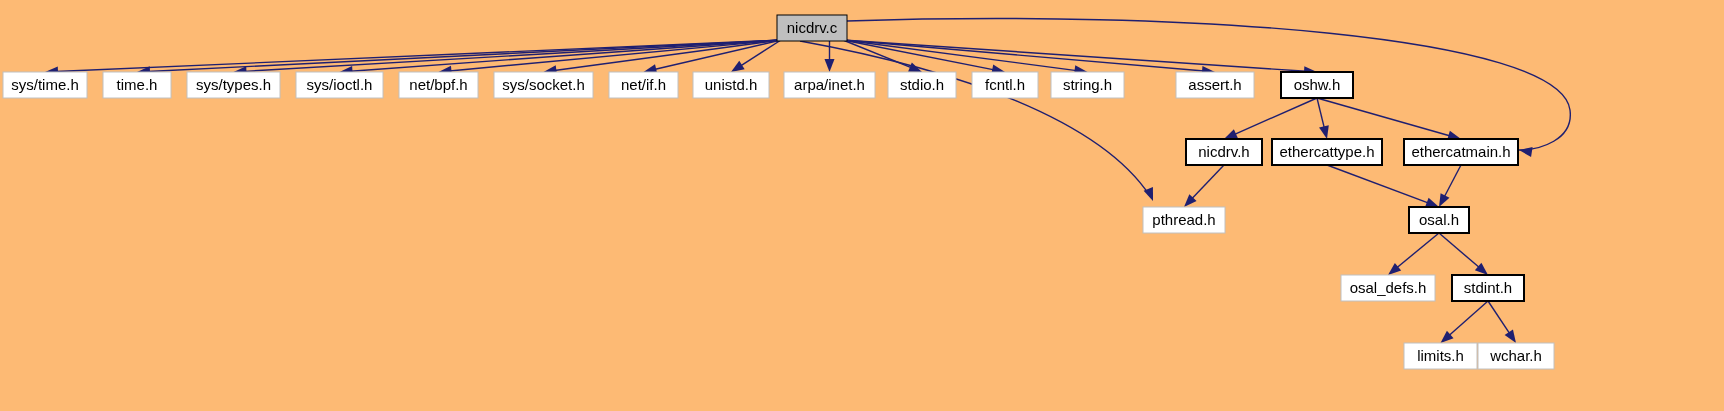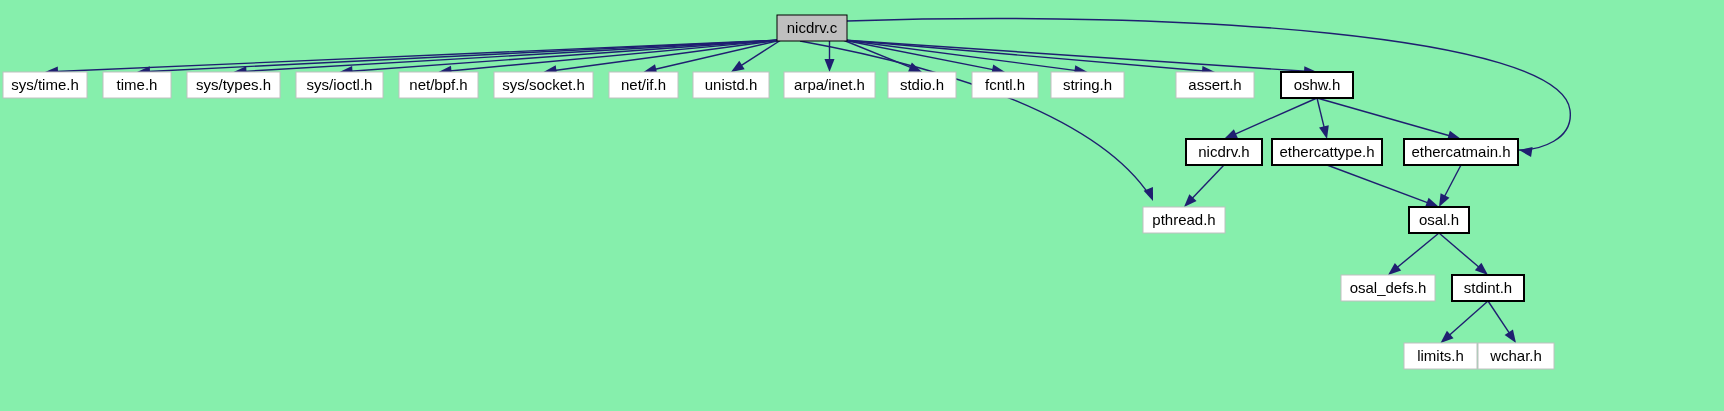--- a/index.html
+++ b/index.html
@@ -7,21 +7,21 @@
     padding: 0;
     background: #ffffff;
   }
   body {
     font-family: "Liberation Sans", sans-serif;
   }
   #graph-wrap {
     position: relative;
     width: 1724px;
     height: 411px;
-    background: #86efac;
+    background: #fdba74;
     overflow: hidden;
   }
   svg#dep-graph {
     position: absolute;
     left: 0;
     top: 0;
     width: 1724px;
     height: 411px;
   }
   .node-box {

